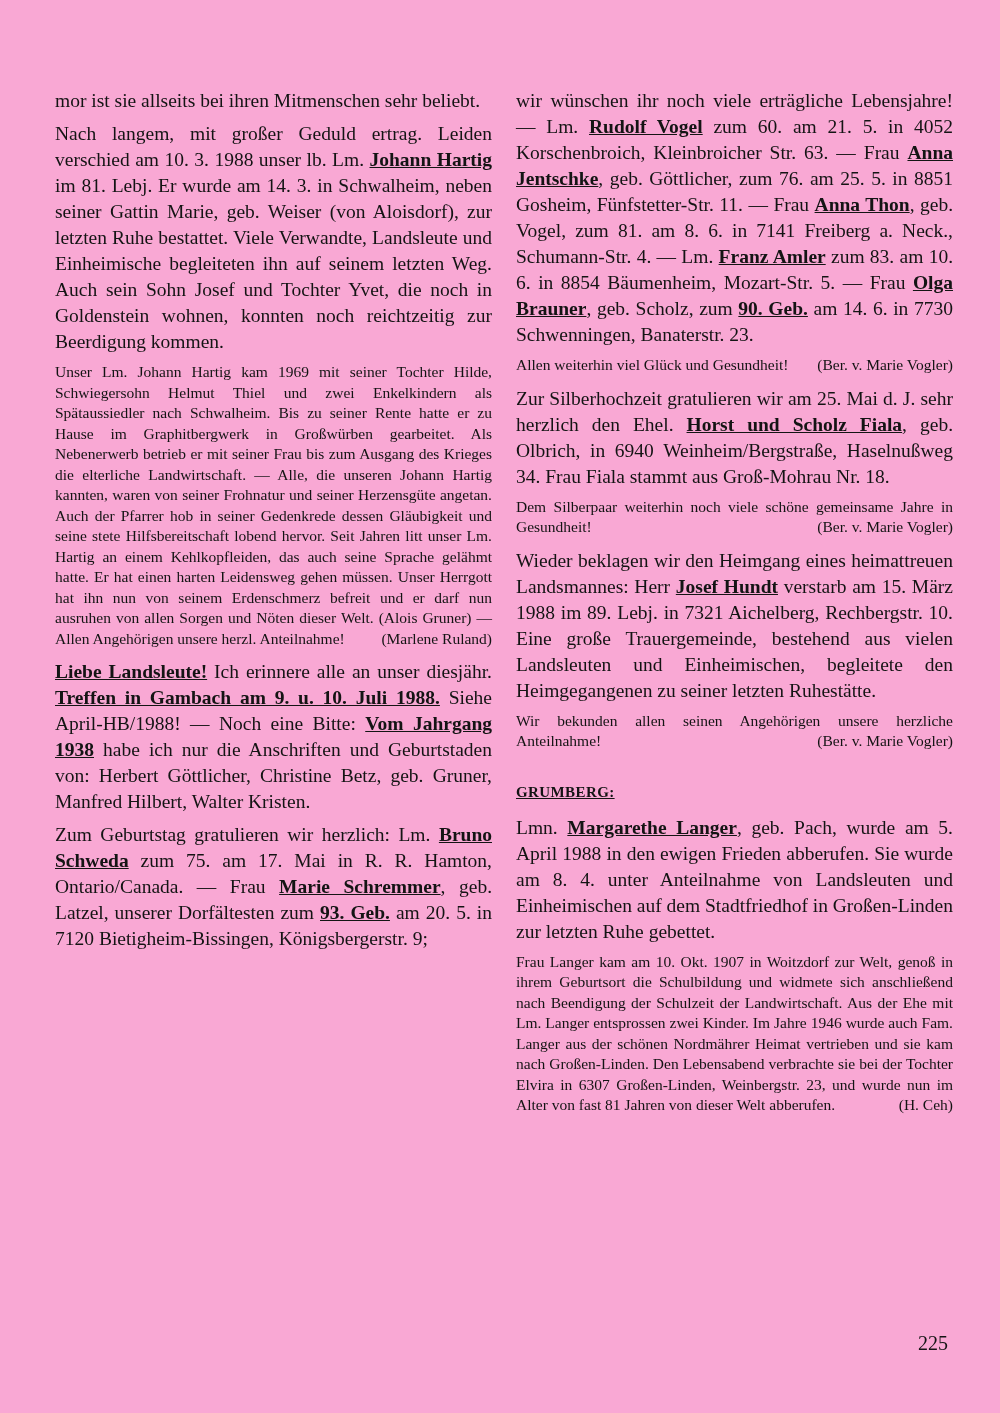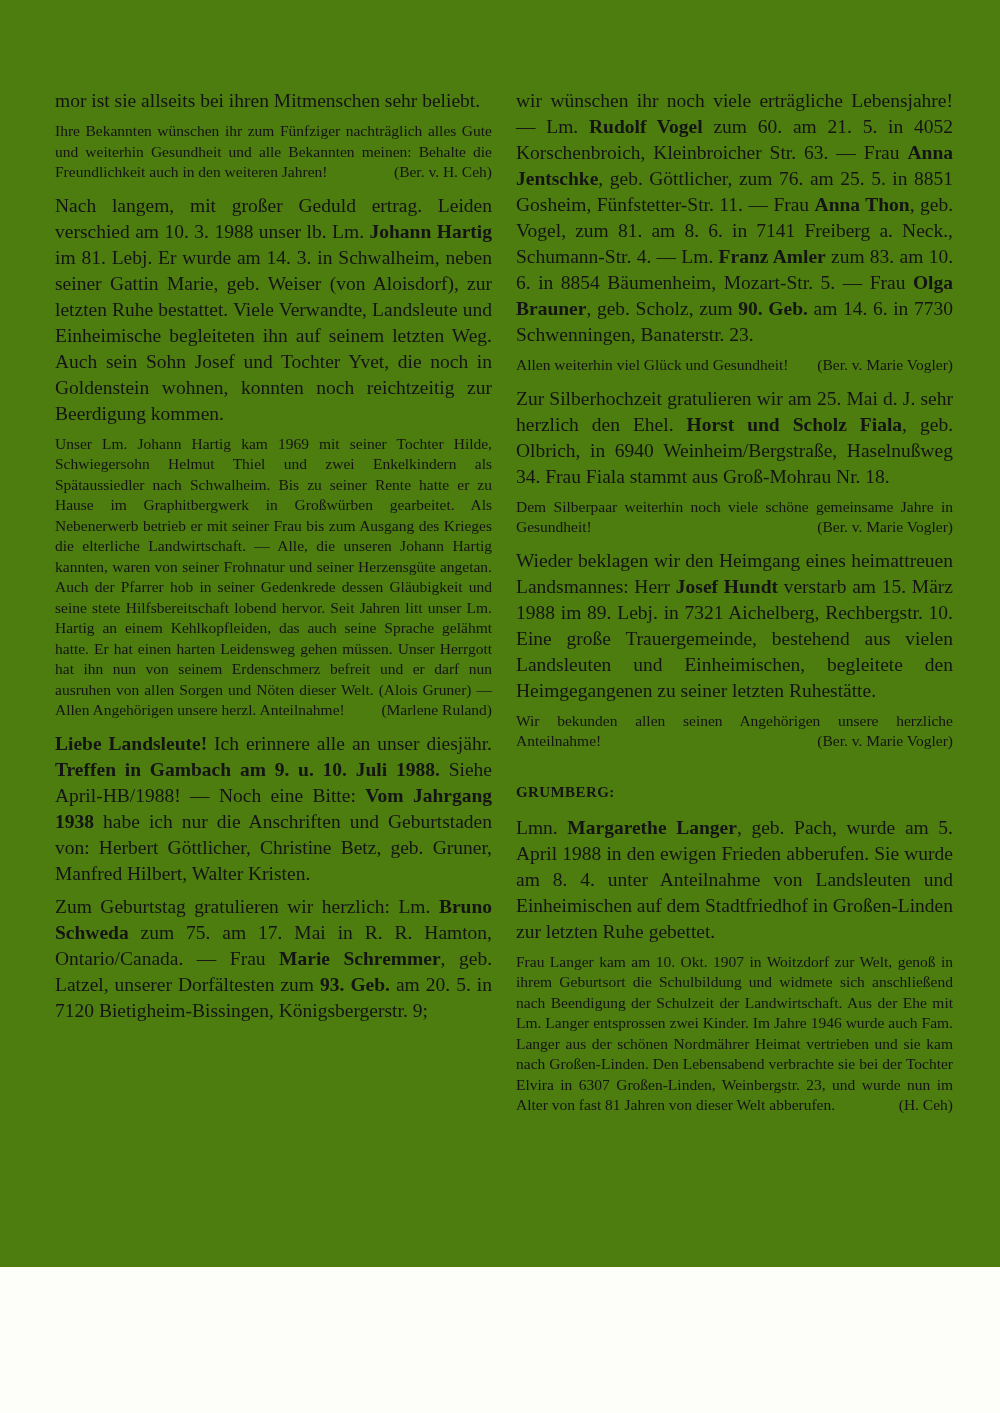--- a/index.html
+++ b/index.html
@@ -7,22 +7,22 @@
     width: 1000px;
     background: #fdfdfa;
   }
   body {
     font-family: "Liberation Serif", serif;
     color: #141414;
   }
   .page {
     position: relative;
     width: 1000px;
-    height: 1267px;
-    background: #4d7c0f;
+    height: 1413px;
+    background: #f9a8d4;
     padding: 88px 47px 0 55px;
     overflow: hidden;
   }
   .columns {
     display: flex;
     gap: 24px;
     align-items: flex-start;
   }
   .column {
     width: 438px;
@@ -38,37 +38,36 @@
     line-height: 20.5px;
     text-align: justify;
     margin: 2px 0 10px 0;
   }
   h2.heading {
     font-size: 15px;
     font-weight: bold;
     letter-spacing: 0.4px;
     margin: 32px 0 14px 0;
   }
-  .bold { font-weight: bold; }
+  .bold { font-weight: bold; text-decoration: underline; }
   .attribution { float: right; padding-left: 12px; }
   .page-number {
     position: absolute;
     top: 1332px;
     right: 52px;
     font-size: 20px;
   }
 </style>
 </head>
 <body>
 
 <div class="page">
   <div class="columns">
     <div class="column">
         <p class="paragraph"><span>mor ist sie allseits bei ihren Mitmenschen sehr beliebt.</span></p>
-        <p class="small"><span>Ihre Bekannten wünschen ihr zum Fünfziger nachträglich alles Gute und weiterhin Gesundheit und alle Bekannten meinen: Behalte die Freundlichkeit auch in den weiteren Jahren!</span><span class="attribution">(Ber. v. H. Ceh)</span></p>
         <p class="paragraph"><span>Nach langem, mit großer Geduld ertrag. Leiden verschied am 10. 3. 1988 unser lb. Lm. </span><span class="bold">Johann Hartig</span><span> im 81. Lebj. Er wurde am 14. 3. in Schwalheim, neben seiner Gattin Marie, geb. Weiser (von Aloisdorf), zur letzten Ruhe bestattet. Viele Verwandte, Landsleute und Einheimische begleiteten ihn auf seinem letzten Weg. Auch sein Sohn Josef und Tochter Yvet, die noch in Goldenstein wohnen, konnten noch reichtzeitig zur Beerdigung kommen.</span></p>
         <p class="small"><span>Unser Lm. Johann Hartig kam 1969 mit seiner Tochter Hilde, Schwiegersohn Helmut Thiel und zwei Enkelkindern als Spätaussiedler nach Schwalheim. Bis zu seiner Rente hatte er zu Hause im Graphitbergwerk in Großwürben gearbeitet. Als Nebenerwerb betrieb er mit seiner Frau bis zum Ausgang des Krieges die elterliche Landwirtschaft. — Alle, die unseren Johann Hartig kannten, waren von seiner Frohnatur und seiner Herzensgüte angetan. Auch der Pfarrer hob in seiner Gedenkrede dessen Gläubigkeit und seine stete Hilfsbereitschaft lobend hervor. Seit Jahren litt unser Lm. Hartig an einem Kehlkopfleiden, das auch seine Sprache gelähmt hatte. Er hat einen harten Leidensweg gehen müssen. Unser Herrgott hat ihn nun von seinem Erdenschmerz befreit und er darf nun ausruhen von allen Sorgen und Nöten dieser Welt. (Alois Gruner) — Allen Angehörigen unsere herzl. Anteilnahme!</span><span class="attribution">(Marlene Ruland)</span></p>
         <p class="paragraph"><span class="bold">Liebe Landsleute!</span><span> Ich erinnere alle an unser diesjähr. </span><span class="bold">Treffen in Gambach am 9. u. 10. Juli 1988.</span><span> Siehe April-HB/1988! — Noch eine Bitte: </span><span class="bold">Vom Jahrgang 1938</span><span> habe ich nur die Anschriften und Geburtstaden von: Herbert Göttlicher, Christine Betz, geb. Gruner, Manfred Hilbert, Walter Kristen.</span></p>
         <p class="paragraph"><span>Zum Geburtstag gratulieren wir herzlich: Lm. </span><span class="bold">Bruno Schweda</span><span> zum 75. am 17. Mai in R. R. Hamton, Ontario/Canada. — Frau </span><span class="bold">Marie Schremmer</span><span>, geb. Latzel, unserer Dorfältesten zum </span><span class="bold">93. Geb.</span><span> am 20. 5. in 7120 Bietigheim-Bissingen, Königsbergerstr. 9;</span></p>
       </div>
     <div class="column">
         <p class="paragraph"><span>wir wünschen ihr noch viele erträgliche Lebensjahre! — Lm. </span><span class="bold">Rudolf Vogel</span><span> zum 60. am 21. 5. in 4052 Korschenbroich, Kleinbroicher Str. 63. — Frau </span><span class="bold">Anna Jentschke</span><span>, geb. Göttlicher, zum 76. am 25. 5. in 8851 Gosheim, Fünfstetter-Str. 11. — Frau </span><span class="bold">Anna Thon</span><span>, geb. Vogel, zum 81. am 8. 6. in 7141 Freiberg a. Neck., Schumann-Str. 4. — Lm. </span><span class="bold">Franz Amler</span><span> zum 83. am 10. 6. in 8854 Bäumenheim, Mozart-Str. 5. — Frau </span><span class="bold">Olga Brauner</span><span>, geb. Scholz, zum </span><span class="bold">90. Geb.</span><span> am 14. 6. in 7730 Schwenningen, Banaterstr. 23.</span></p>
         <p class="small"><span>Allen weiterhin viel Glück und Gesundheit!</span><span class="attribution">(Ber. v. Marie Vogler)</span></p>
         <p class="paragraph"><span>Zur Silberhochzeit gratulieren wir am 25. Mai d. J. sehr herzlich den Ehel. </span><span class="bold">Horst und Scholz Fiala</span><span>, geb. Olbrich, in 6940 Weinheim/Bergstraße, Haselnußweg 34. Frau Fiala stammt aus Groß-Mohrau Nr. 18.</span></p>
         <p class="small"><span>Dem Silberpaar weiterhin noch viele schöne gemeinsame Jahre in Gesundheit!</span><span class="attribution">(Ber. v. Marie Vogler)</span></p>

